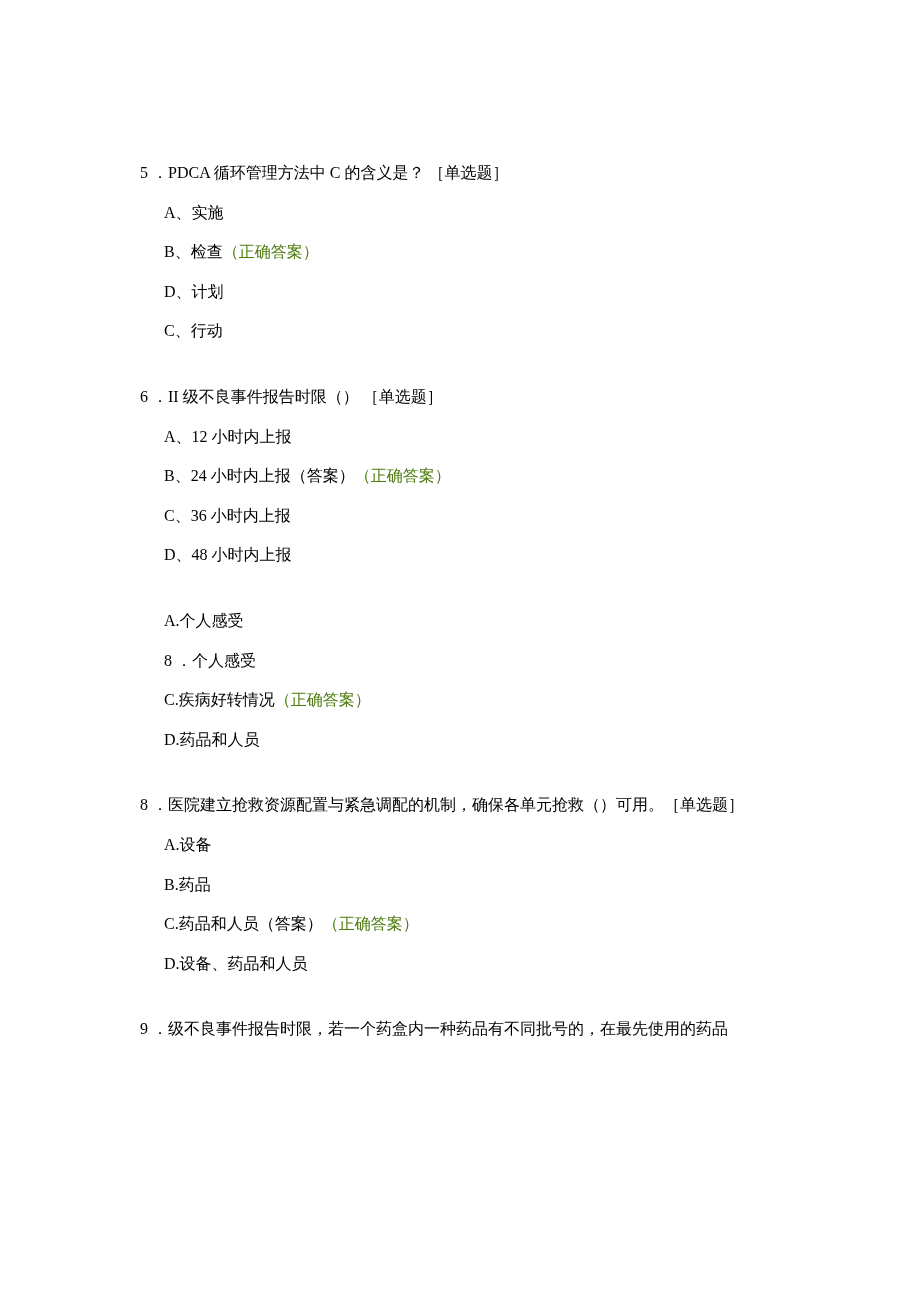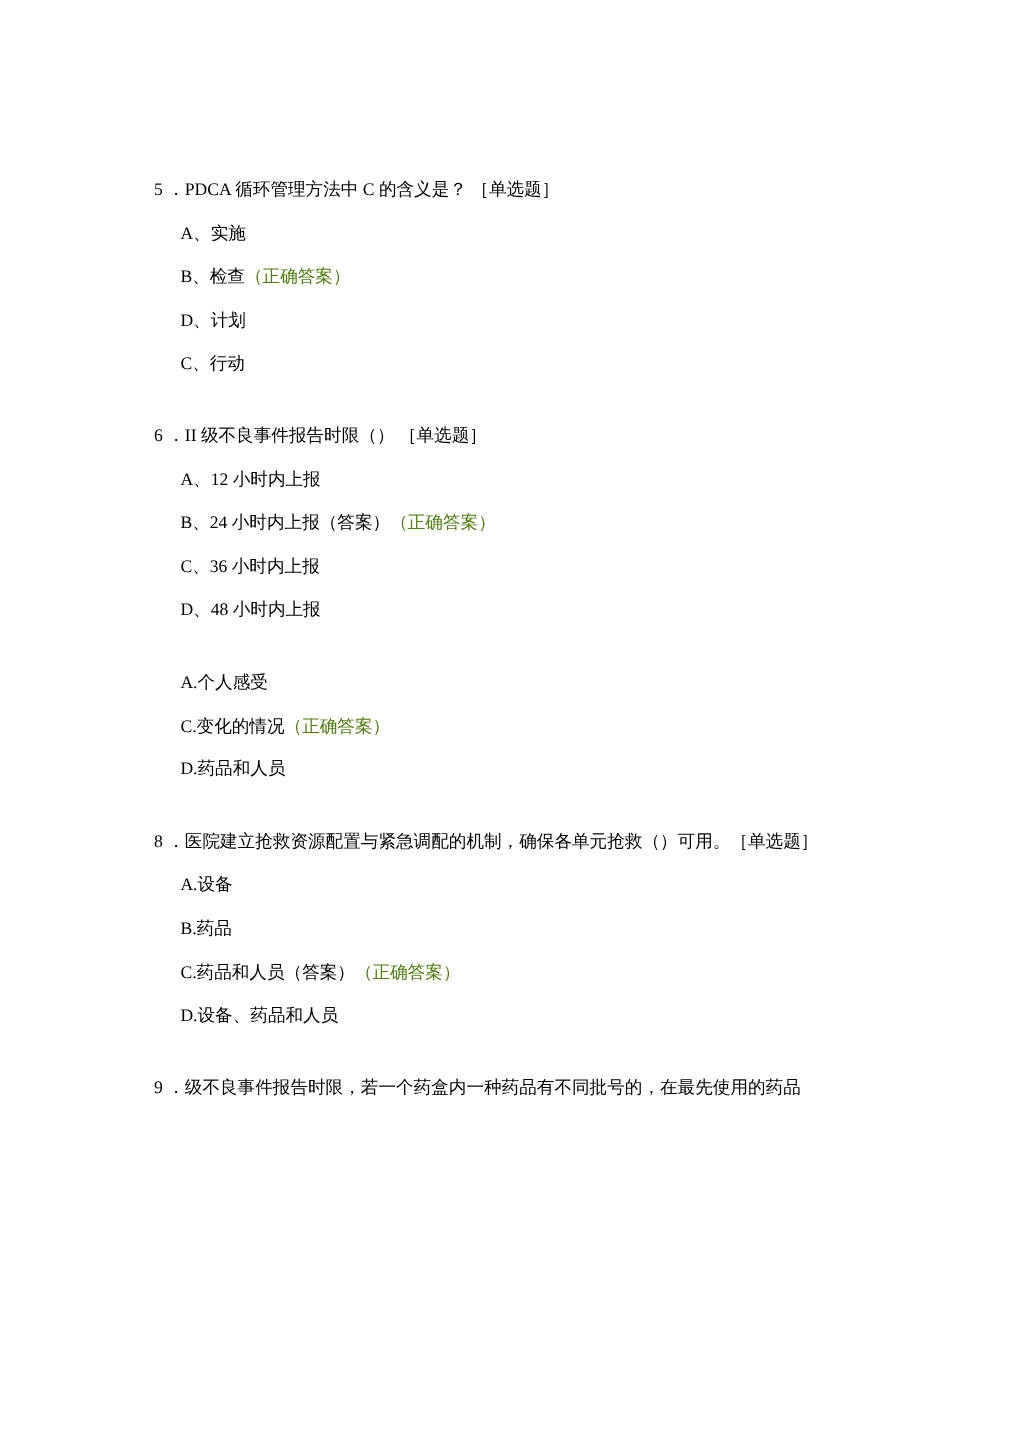--- a/index.html
+++ b/index.html
@@ -86,21 +86,24 @@
     <div class="option">
       <span class="option-label">D、</span><span class="option-text">48 小时内上报</span>
     </div>
   </div>
 
   <div class="question-block">
     <div class="option">
       <span class="option-label">A.</span><span class="option-text">个人感受</span>
     </div>
     <div class="option">
-      <span class="option-label">C.</span><span class="option-text">变化的情况</span><span class="correct-answer">（正确答案）</span>
+      <span class="option-label">8 ．</span><span class="option-text">个人感受</span>
+    </div>
+    <div class="option">
+      <span class="option-label">C.</span><span class="option-text">疾病好转情况</span><span class="correct-answer">（正确答案）</span>
     </div>
     <div class="option">
       <span class="option-label">D.</span><span class="option-text">药品和人员</span>
     </div>
   </div>
 
   <div class="question-block">
     <div class="question-text">
       <span class="q-number">8</span>
       <span class="q-body">．医院建立抢救资源配置与紧急调配的机制，确保各单元抢救（）可用。［单选题］</span>

